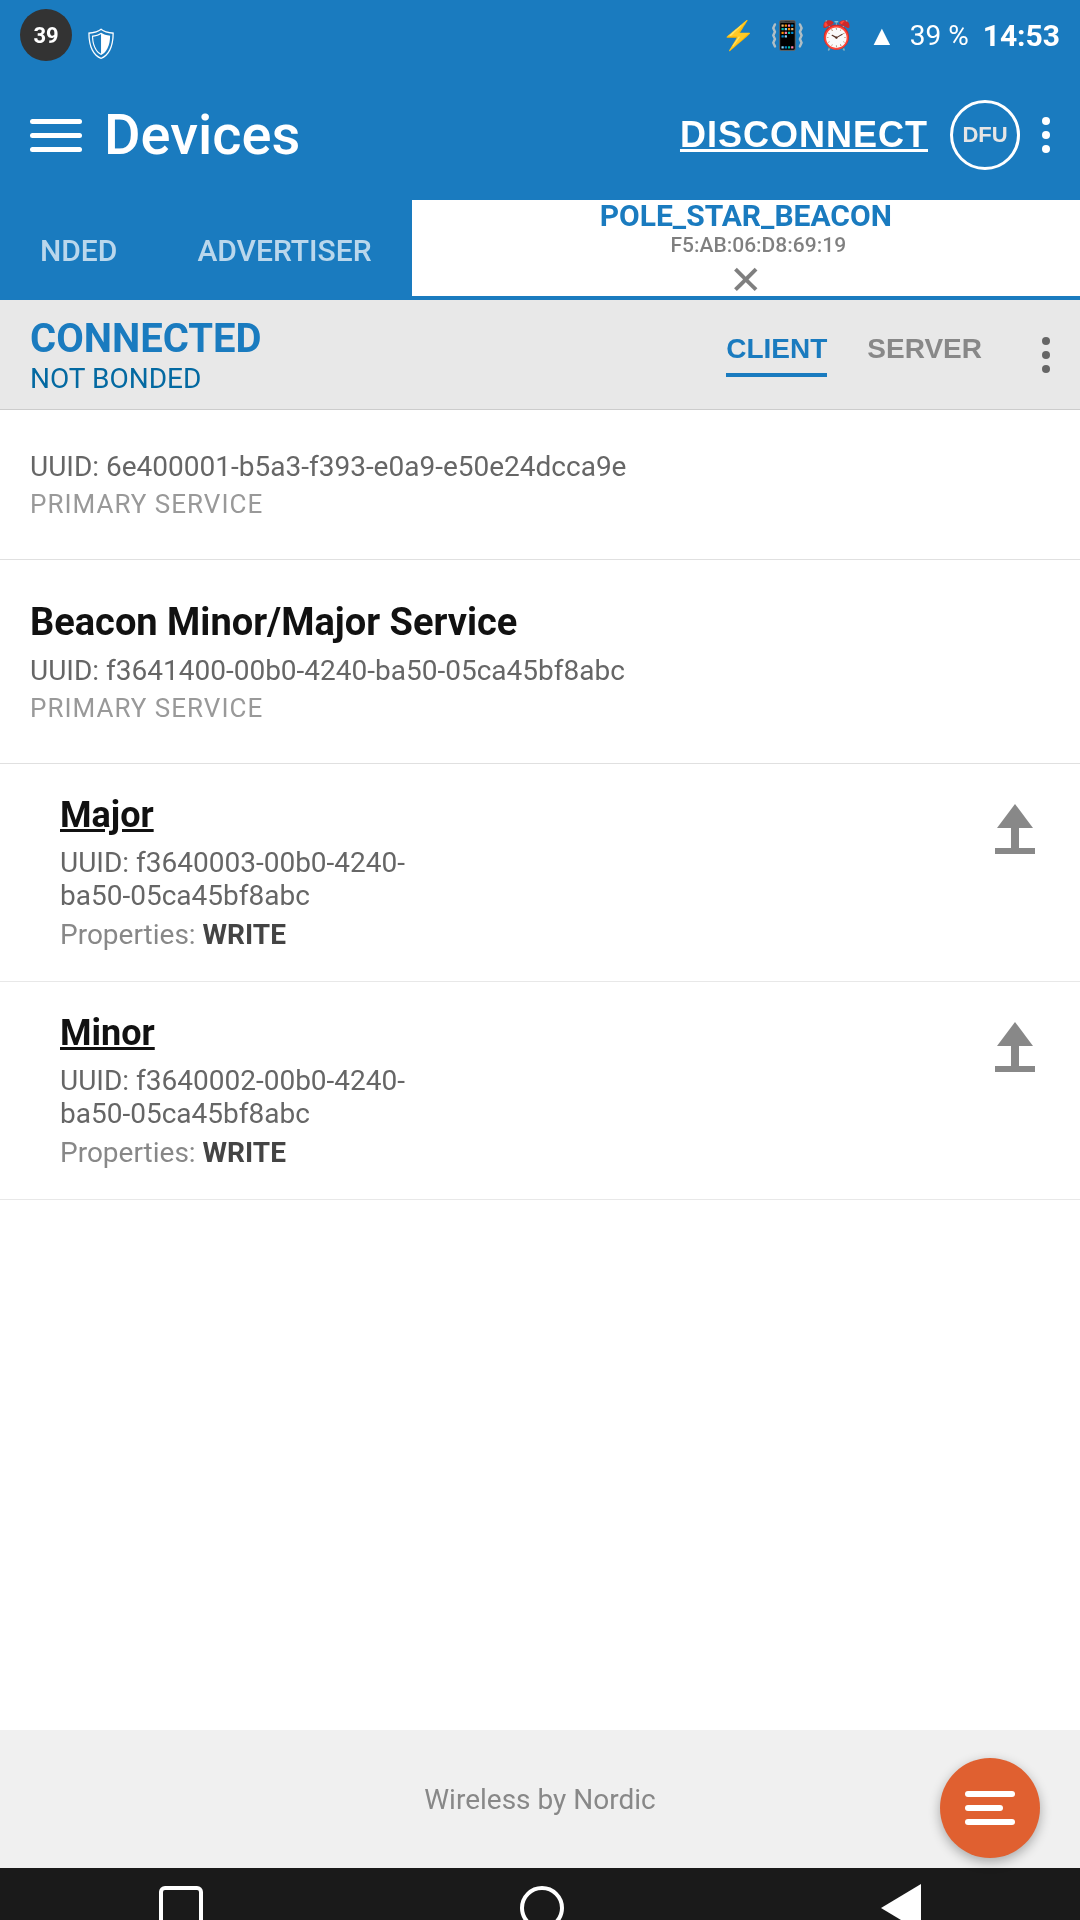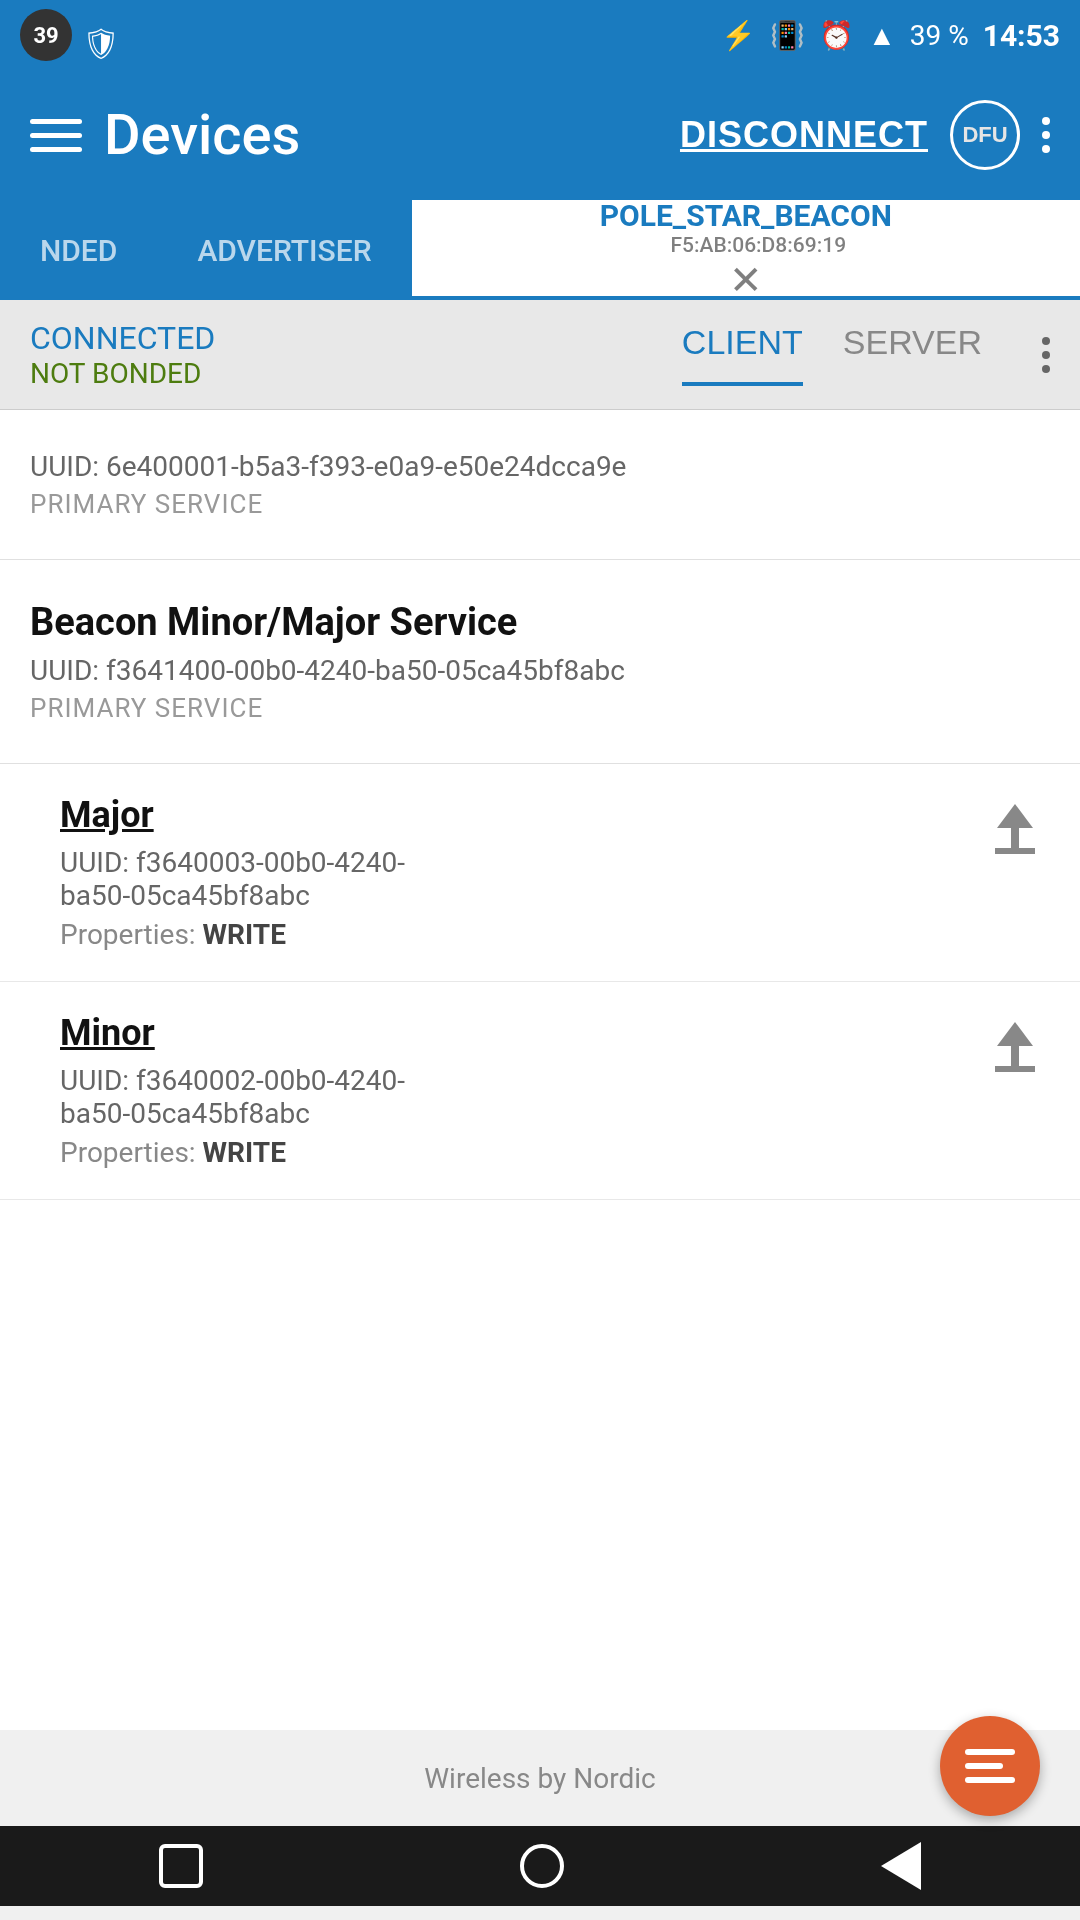--- a/index.html
+++ b/index.html
@@ -193,37 +193,37 @@
       display: flex;
       align-items: center;
       padding: 0 30px;
       border-bottom: 1px solid #ccc;
     }
     .connection-status {
       flex: 1;
     }
     .connected-text {
       color: #1a7bbf;
-      font-size: 32px;
-      font-weight: normal;
+      font-size: 40px;
+      font-weight: bold;
     }
     .bonded-text {
-      color: #4d7c0f;
+      color: #0369a1;
       font-size: 28px;
     }
     .client-server-tabs {
       display: flex;
       align-items: center;
       gap: 40px;
     }
     .cs-tab {
-      font-size: 34px;
-      font-weight: normal;
-      cursor: pointer;
-      padding-bottom: 20px;
+      font-size: 28px;
+      font-weight: bold;
+      cursor: pointer;
+      padding-bottom: 8px;
       color: #888;
       background: none;
       border: none;
       border-bottom: 4px solid transparent;
     }
     .cs-tab.active {
       color: #1a7bbf;
       border-bottom: 4px solid #1a7bbf;
     }
     .more-options-icon {
@@ -328,21 +328,21 @@
     }
     .upload-arrow-base {
       width: 40px;
       height: 6px;
       background: #888;
     }
 
     
     .bottom-area {
       background: #f0f0f0;
-      height: 96px;
+      height: 138px;
       display: flex;
       align-items: center;
       justify-content: center;
       position: relative;
     }
     .footer-text {
       font-size: 28px;
       color: #888;
     }
     .fab-button {

